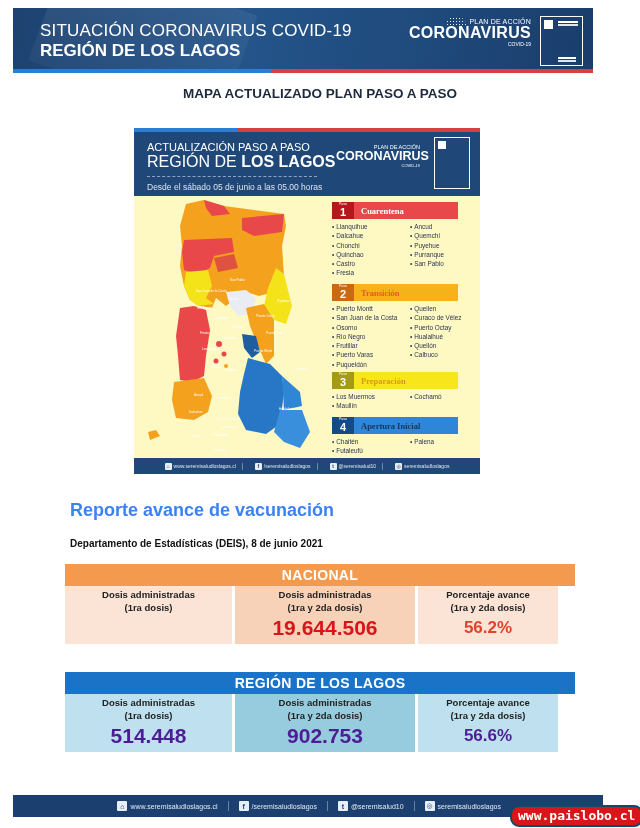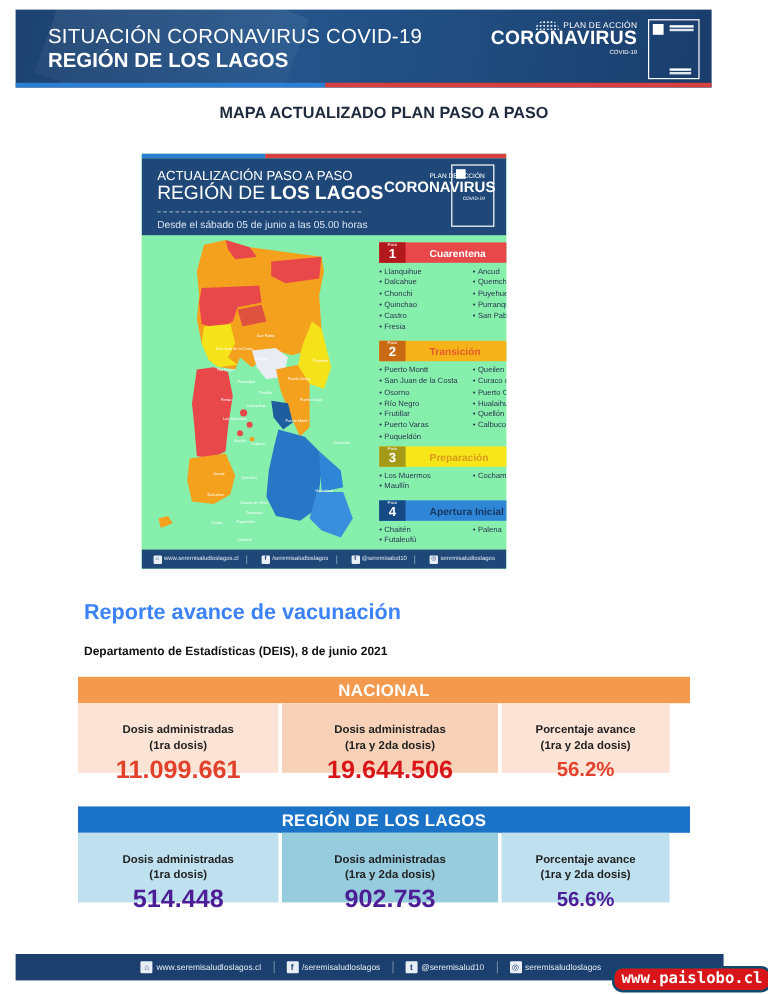--- a/index.html
+++ b/index.html
@@ -30,21 +30,21 @@
   .logo-block .covid { font-size: 5px; }
   .gov-box { position: absolute; right: 10px; top: 8px; width: 43px; height: 50px; border: 1px solid #fff; }
   .gov-box .flag { position: absolute; left: 3px; top: 3px; width: 9px; height: 9px; background: #fff; }
   .gov-box .lines { position: absolute; left: 17px; top: 4px; width: 20px; height: 2px; background: #fff; box-shadow: 0 3px 0 #dfe6ef; }
   .gov-box .lines2 { position: absolute; left: 17px; bottom: 6px; width: 18px; height: 2px; background: #fff; box-shadow: 0 3px 0 #dfe6ef; }
 
   
   .section-title { position: absolute; left: 0; width: 640px; top: 86px; text-align: center;
     font-size: 13.5px; font-weight: bold; color: #1e2a3c; }
 
-  .map-card { position: absolute; left: 118px; top: 128px; width: 304px; height: 346px; background: #86efac; overflow: hidden; }
+  .map-card { position: absolute; left: 134px; top: 128px; width: 346px; height: 346px; background: #fef9c3; overflow: hidden; }
   .map-card .topstripe { position: absolute; top: 0; left: 0; right: 0; height: 4px; }
   .map-card .topstripe .b { position: absolute; left: 0; width: 103px; height: 4px; background: #2b7fd2; }
   .map-card .topstripe .r { position: absolute; left: 103px; right: 0; height: 4px; background: #d8403f; }
   .map-head { position: absolute; top: 4px; left: 0; right: 0; height: 64px; background: #1f4879; }
   .map-head .h1 { position: absolute; left: 13px; top: 9px; color: #fff; font-size: 11px; }
   .map-head .h2 { position: absolute; left: 13px; top: 21px; color: #fff; font-size: 16px; }
   .map-head .h2 b { font-weight: bold; }
   .map-head .sep { position: absolute; left: 13px; top: 44px; width: 170px; border-top: 1px dashed rgba(255,255,255,0.5); }
   .map-head .h3 { position: absolute; left: 13px; top: 50px; color: #d9e2ee; font-size: 8.5px; }
   .map-head .logo-s { position: absolute; left: 202px; top: 12px; color: #fff; text-align: right; width: 84px; }
@@ -54,38 +54,38 @@
   .map-head .gov-s { position: absolute; right: 10px; top: 5px; width: 36px; height: 52px; border: 1px solid #fff; }
   .map-head .gov-s .flag { position: absolute; left: 3px; top: 3px; width: 8px; height: 8px; background: #fff; }
 
   .map-svg { position: absolute; left: 0; top: 68px; }
 
   .legend { position: absolute; left: 198px; top: 74px; width: 132px; }
   .phase { position: absolute; left: 0; width: 126px; }
   .phase .bar { height: 17px; display: flex; align-items: stretch; }
   .phase .num { width: 22px; color: #fff; font-weight: bold; font-size: 11px; text-align: center; position: relative; padding-top: 4px; }
   .phase .num .paso { position: absolute; top: 0px; left: 0; right: 0; font-size: 3.5px; font-weight: normal; }
-  .phase .label { flex: 1; font-weight: bold; font-size: 8.5px; padding-left: 20px; display: flex; align-items: center; }
+  .phase .label { flex: 1; font-weight: bold; font-size: 8.5px; padding-left: 7px; display: flex; align-items: center; font-family: Liberation Serif, serif; }
   .phase ul { list-style: none; display: grid; grid-template-columns: 78px 48px; margin-top: 3px; row-gap: 0px; }
   .phase li { font-size: 6.4px; color: #2a3550; line-height: 9.3px; white-space: nowrap; }
   .phase li::before { content: "•"; margin-right: 2px; color: #2a3550; }
 
   .map-foot { position: absolute; bottom: 0; left: 0; right: 0; height: 16px; background: #1f4879; display: flex; align-items: center; justify-content: center; gap: 6px; }
   .map-foot .item { color: #dfe6ef; font-size: 5px; display: flex; align-items: center; gap: 2px; padding: 0 6px; border-right: 1px solid rgba(255,255,255,0.35); }
   .map-foot .item:last-child { border-right: none; }
   .map-foot .ic { width: 7px; height: 7px; background: #e8eef5; color: #1f4879; font-size: 5px; font-weight: bold; display: inline-flex; align-items: center; justify-content: center; border-radius: 1px; }
 
   
   .report-title { position: absolute; left: 70px; top: 500px; font-size: 18px; font-weight: bold; color: #3b82f6; }
   .report-sub { position: absolute; left: 70px; top: 538px; font-size: 10px; font-weight: bold; color: #111; }
 
   .stat-table { position: absolute; left: 65px; width: 510px; }
   .stat-table .head { height: 22px; color: #fff; font-weight: bold; font-size: 14px; text-align: center; line-height: 22px; letter-spacing: 0.3px; }
   .stat-table .cells { display: flex; gap: 3px; height: 58px; }
-  .stat-table .cell { text-align: center; padding-top: 16px; }
+  .stat-table .cell { text-align: center; padding-top: 2px; }
   .stat-table .cell .l1 { font-size: 9.5px; font-weight: bold; color: #222; line-height: 13px; }
   .stat-table .cell .l2 { font-size: 9.5px; font-weight: bold; color: #222; line-height: 13px; }
   .stat-table .cell .val { font-size: 21px; font-weight: bold; line-height: 28px; }
   .stat-table .cell .val.small { font-size: 17px; }
 
   .nac { top: 564px; }
   .nac .head { background: #f39a4f; }
   .nac .cell { background: #fbe3d5; }
   .nac .cell.mid { background: #f8d2b8; }
   .nac .val { color: #e2412c; }
@@ -302,21 +302,20 @@
 
 <div class="report-title">Reporte avance de vacunación</div>
 <div class="report-sub">Departamento de Estadísticas (DEIS), 8 de junio 2021</div>
 
 <div class="stat-table nac">
   <div class="head">NACIONAL</div>
   <div class="cells">
     <div class="cell c1">
       <div class="l1">Dosis administradas</div>
       <div class="l2">(1ra dosis)</div>
-      <div class="val">11.099.661</div>
     </div>
     <div class="cell c2 mid">
       <div class="l1">Dosis administradas</div>
       <div class="l2">(1ra y 2da dosis)</div>
       <div class="val mid">19.644.506</div>
     </div>
     <div class="cell c3">
       <div class="l1">Porcentaje avance</div>
       <div class="l2">(1ra y 2da dosis)</div>
       <div class="val small">56.2%</div>

